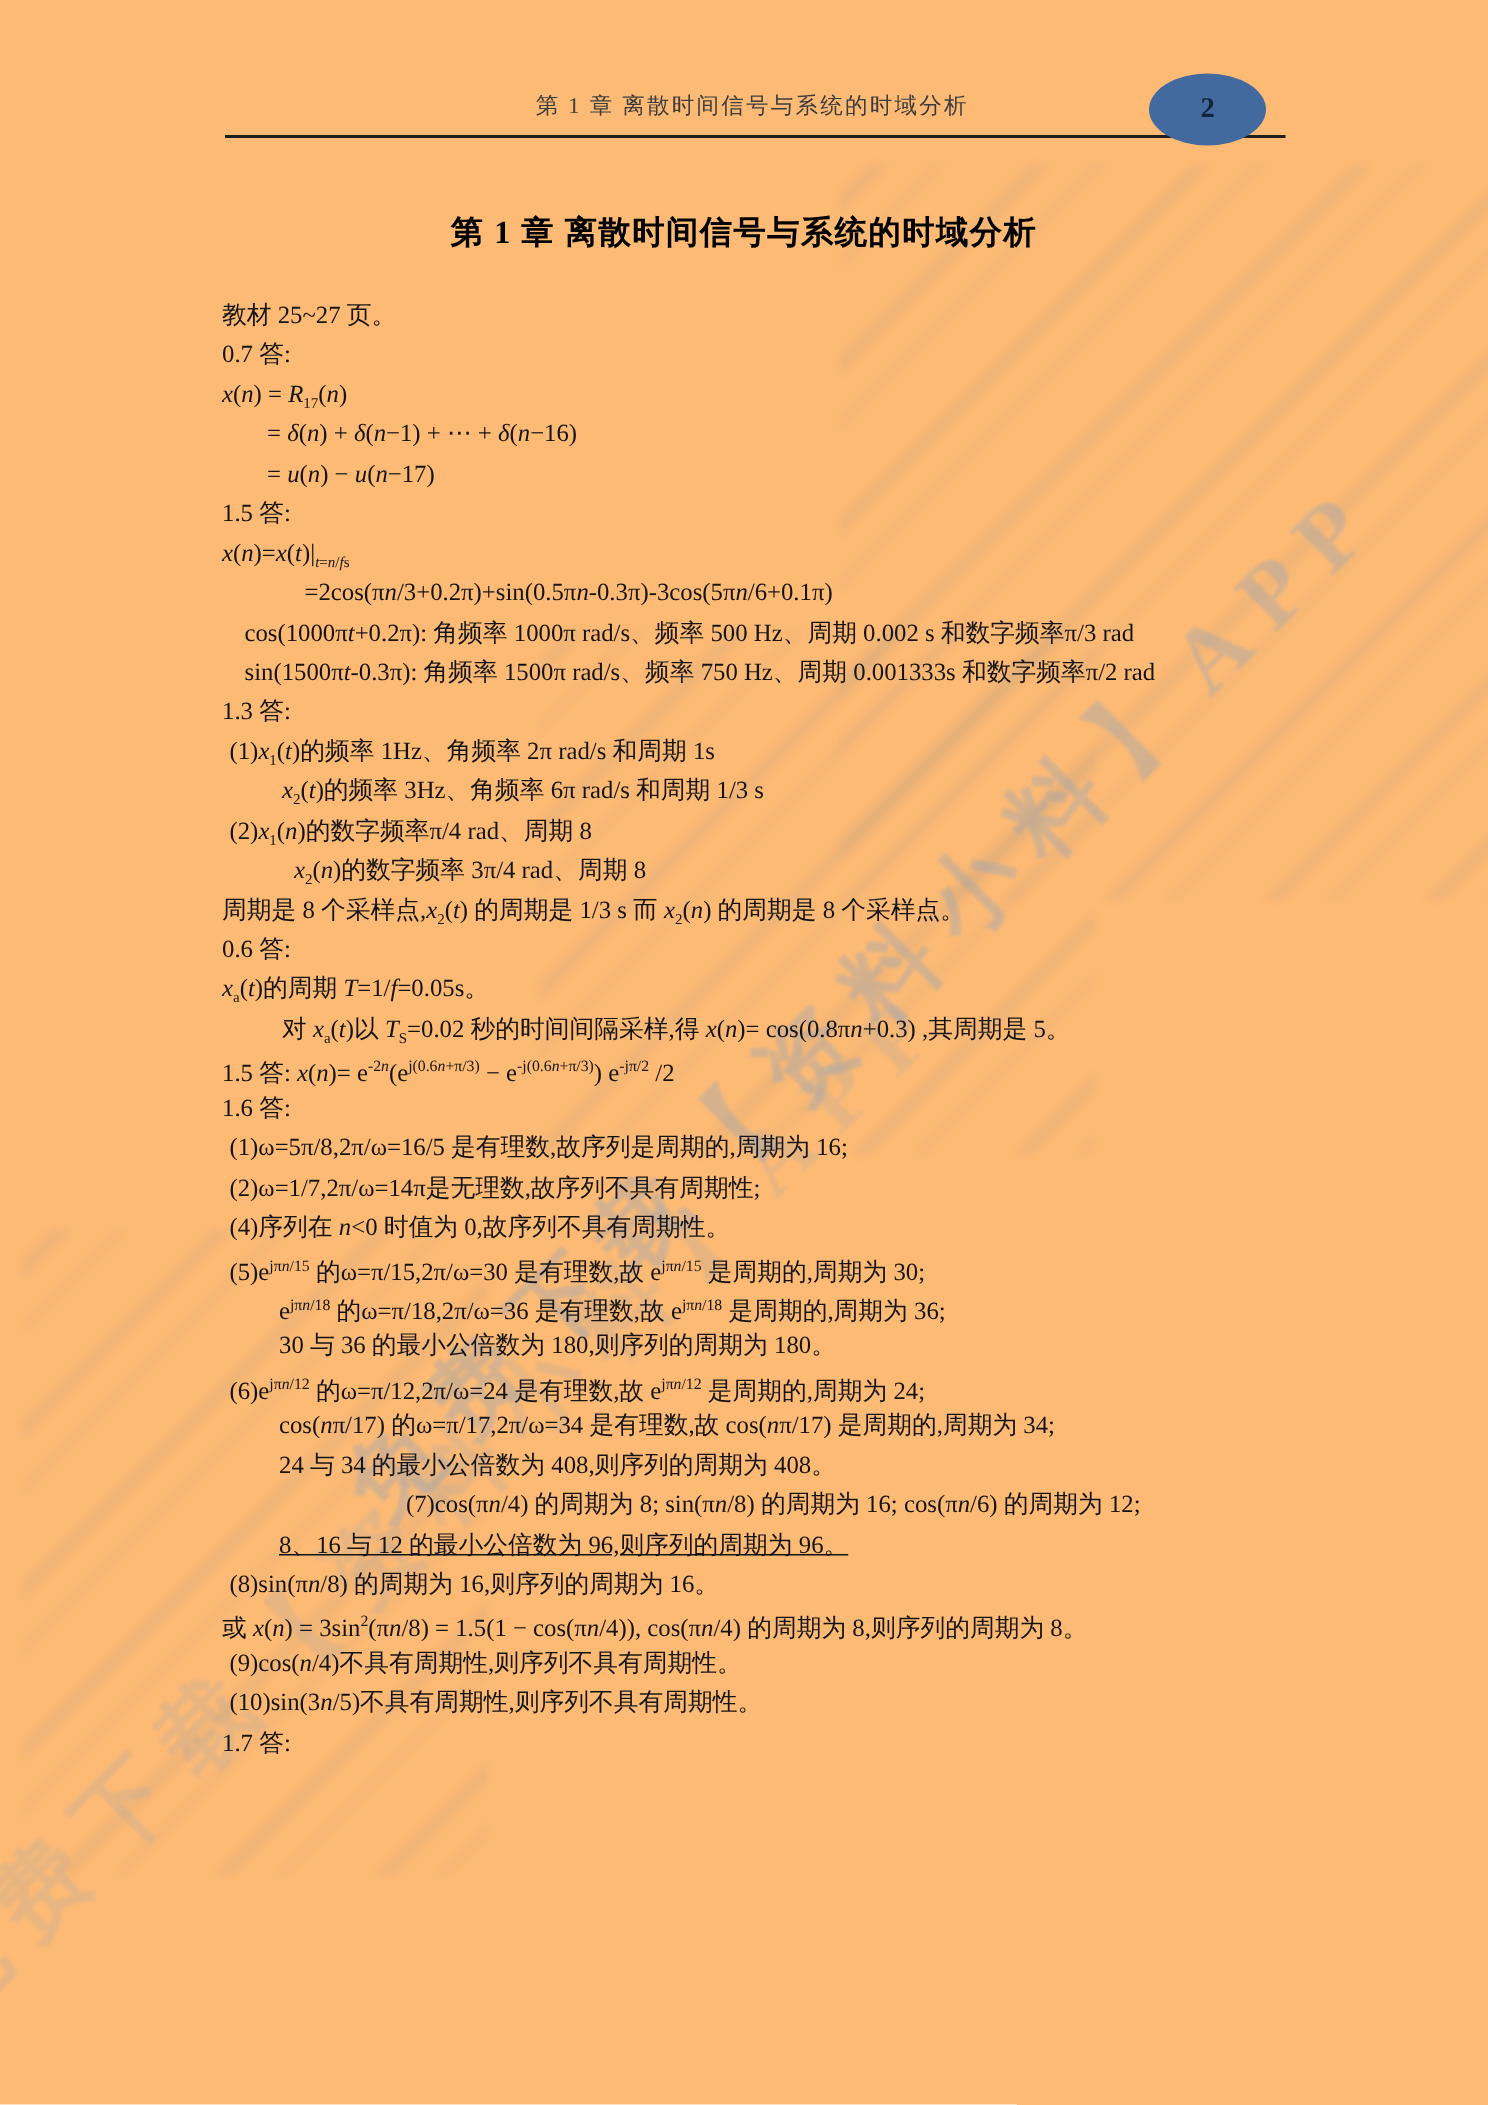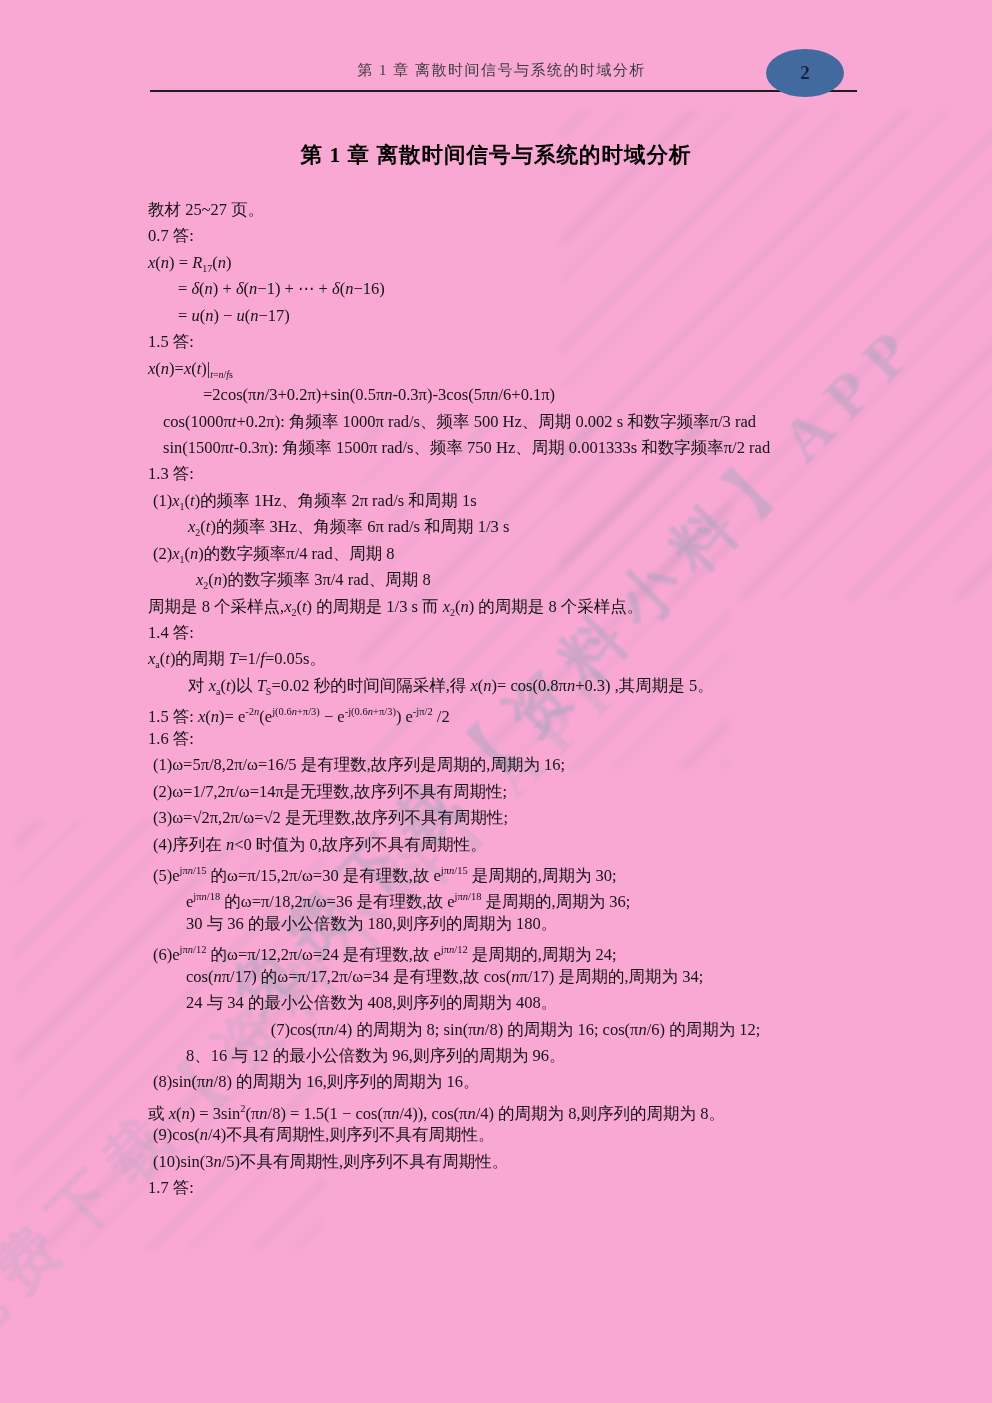--- a/index.html
+++ b/index.html
@@ -1,17 +1,17 @@
 <!DOCTYPE html>
 <html><head>
 <meta charset="utf-8">
 <style>
   html,body { margin:0; padding:0; background:#ffffff; }
   .page {
-    position:relative; width:992px; height:1403px; background:#f9a8d4;
+    position:relative; width:992px; height:1403px; background:#fdba74;
     overflow:hidden;
     font-family:"Liberation Serif","DejaVu Serif",serif;
   }
   
   .wm-stripes {
     position:absolute; pointer-events:none;
     background: repeating-linear-gradient(135deg,
       rgba(255,255,255,0) 0 14px,
       rgba(122,133,150,0.10) 14px 23px,
       rgba(255,255,255,0) 23px 42px,
@@ -93,37 +93,36 @@
       <div class="line" style="padding-left: 0px;"><i>x</i>(<i>n</i>)=<i>x</i>(<i>t</i>)|<sub><i>t</i>=<i>n</i>/<i>f</i>s</sub></div>
       <div class="line" style="padding-left: 55px;">=2cos(π<i>n</i>/3+0.2π)+sin(0.5π<i>n</i>-0.3π)-3cos(5π<i>n</i>/6+0.1π)</div>
       <div class="line" style="padding-left: 15px;">cos(1000π<i>t</i>+0.2π): 角频率 1000π rad/s、频率 500 Hz、周期 0.002 s 和数字频率π/3 rad</div>
       <div class="line" style="padding-left: 15px;">sin(1500π<i>t</i>-0.3π): 角频率 1500π rad/s、频率 750 Hz、周期 0.001333s 和数字频率π/2 rad</div>
       <div class="line" style="padding-left: 0px;">1.3 答:</div>
       <div class="line" style="padding-left: 5px;">(1)<i>x</i><sub>1</sub>(<i>t</i>)的频率 1Hz、角频率 2π rad/s 和周期 1s</div>
       <div class="line" style="padding-left: 40px;"><i>x</i><sub>2</sub>(<i>t</i>)的频率 3Hz、角频率 6π rad/s 和周期 1/3 s</div>
       <div class="line" style="padding-left: 5px;">(2)<i>x</i><sub>1</sub>(<i>n</i>)的数字频率π/4 rad、周期 8</div>
       <div class="line" style="padding-left: 48px;"><i>x</i><sub>2</sub>(<i>n</i>)的数字频率 3π/4 rad、周期 8</div>
       <div class="line" style="padding-left: 0px;">周期是 8 个采样点,<i>x</i><sub>2</sub>(<i>t</i>) 的周期是 1/3 s 而 <i>x</i><sub>2</sub>(<i>n</i>) 的周期是 8 个采样点。</div>
-      <div class="line" style="padding-left: 0px;">1.4 答:</div>
+      <div class="line" style="padding-left: 0px;">0.6 答:</div>
       <div class="line" style="padding-left: 0px;"><i>x</i><sub>a</sub>(<i>t</i>)的周期 <i>T</i>=1/<i>f</i>=0.05s。</div>
       <div class="line" style="padding-left: 40px;">对 <i>x</i><sub>a</sub>(<i>t</i>)以 <i>T</i><sub>S</sub>=0.02 秒的时间间隔采样,得 <i>x</i>(<i>n</i>)= cos(0.8π<i>n</i>+0.3) ,其周期是 5。</div>
       <div class="line" style="padding-left: 0px;">1.5 答: <i>x</i>(<i>n</i>)= e<sup>-2<i>n</i></sup>(e<sup>j(0.6<i>n</i>+π/3)</sup> − e<sup>-j(0.6<i>n</i>+π/3)</sup>) e<sup>-jπ/2</sup> /2</div>
       <div class="line" style="padding-left: 0px;">1.6 答:</div>
       <div class="line" style="padding-left: 5px;">(1)ω=5π/8,2π/ω=16/5 是有理数,故序列是周期的,周期为 16;</div>
       <div class="line" style="padding-left: 5px;">(2)ω=1/7,2π/ω=14π是无理数,故序列不具有周期性;</div>
-      <div class="line" style="padding-left: 5px;">(3)ω=√2π,2π/ω=√2 是无理数,故序列不具有周期性;</div>
       <div class="line" style="padding-left: 5px;">(4)序列在 <i>n</i>&lt;0 时值为 0,故序列不具有周期性。</div>
       <div class="line" style="padding-left: 5px;">(5)e<sup>jπ<i>n</i>/15</sup>  的ω=π/15,2π/ω=30 是有理数,故 e<sup>jπ<i>n</i>/15</sup> 是周期的,周期为 30;</div>
       <div class="line" style="padding-left: 38px;">e<sup>jπ<i>n</i>/18</sup> 的ω=π/18,2π/ω=36 是有理数,故 e<sup>jπ<i>n</i>/18</sup> 是周期的,周期为 36;</div>
       <div class="line" style="padding-left: 38px;">30 与 36 的最小公倍数为 180,则序列的周期为 180。</div>
       <div class="line" style="padding-left: 5px;">(6)e<sup>jπ<i>n</i>/12</sup> 的ω=π/12,2π/ω=24 是有理数,故 e<sup>jπ<i>n</i>/12</sup> 是周期的,周期为 24;</div>
       <div class="line" style="padding-left: 38px;">cos(<i>n</i>π/17) 的ω=π/17,2π/ω=34 是有理数,故 cos(<i>n</i>π/17) 是周期的,周期为 34;</div>
       <div class="line" style="padding-left: 38px;">24 与 34 的最小公倍数为 408,则序列的周期为 408。</div>
       <div class="line" style="padding-left: 5px; text-align: center;">(7)cos(π<i>n</i>/4) 的周期为 8; sin(π<i>n</i>/8) 的周期为 16; cos(π<i>n</i>/6) 的周期为 12;</div>
-      <div class="line" style="padding-left: 38px;">8、16 与 12 的最小公倍数为 96,则序列的周期为 96。</div>
+      <div class="line" style="padding-left: 38px; text-decoration: underline;">8、16 与 12 的最小公倍数为 96,则序列的周期为 96。</div>
       <div class="line" style="padding-left: 5px;">(8)sin(π<i>n</i>/8) 的周期为 16,则序列的周期为 16。</div>
       <div class="line" style="padding-left: 0px;">或 <i>x</i>(<i>n</i>) = 3sin<sup>2</sup>(π<i>n</i>/8) = 1.5(1 − cos(π<i>n</i>/4)), cos(π<i>n</i>/4) 的周期为 8,则序列的周期为 8。</div>
       <div class="line" style="padding-left: 5px;">(9)cos(<i>n</i>/4)不具有周期性,则序列不具有周期性。</div>
       <div class="line" style="padding-left: 5px;">(10)sin(3<i>n</i>/5)不具有周期性,则序列不具有周期性。</div>
       <div class="line" style="padding-left: 0px;">1.7 答:</div>
     </div>
 
 </div>
 
 </body></html>

